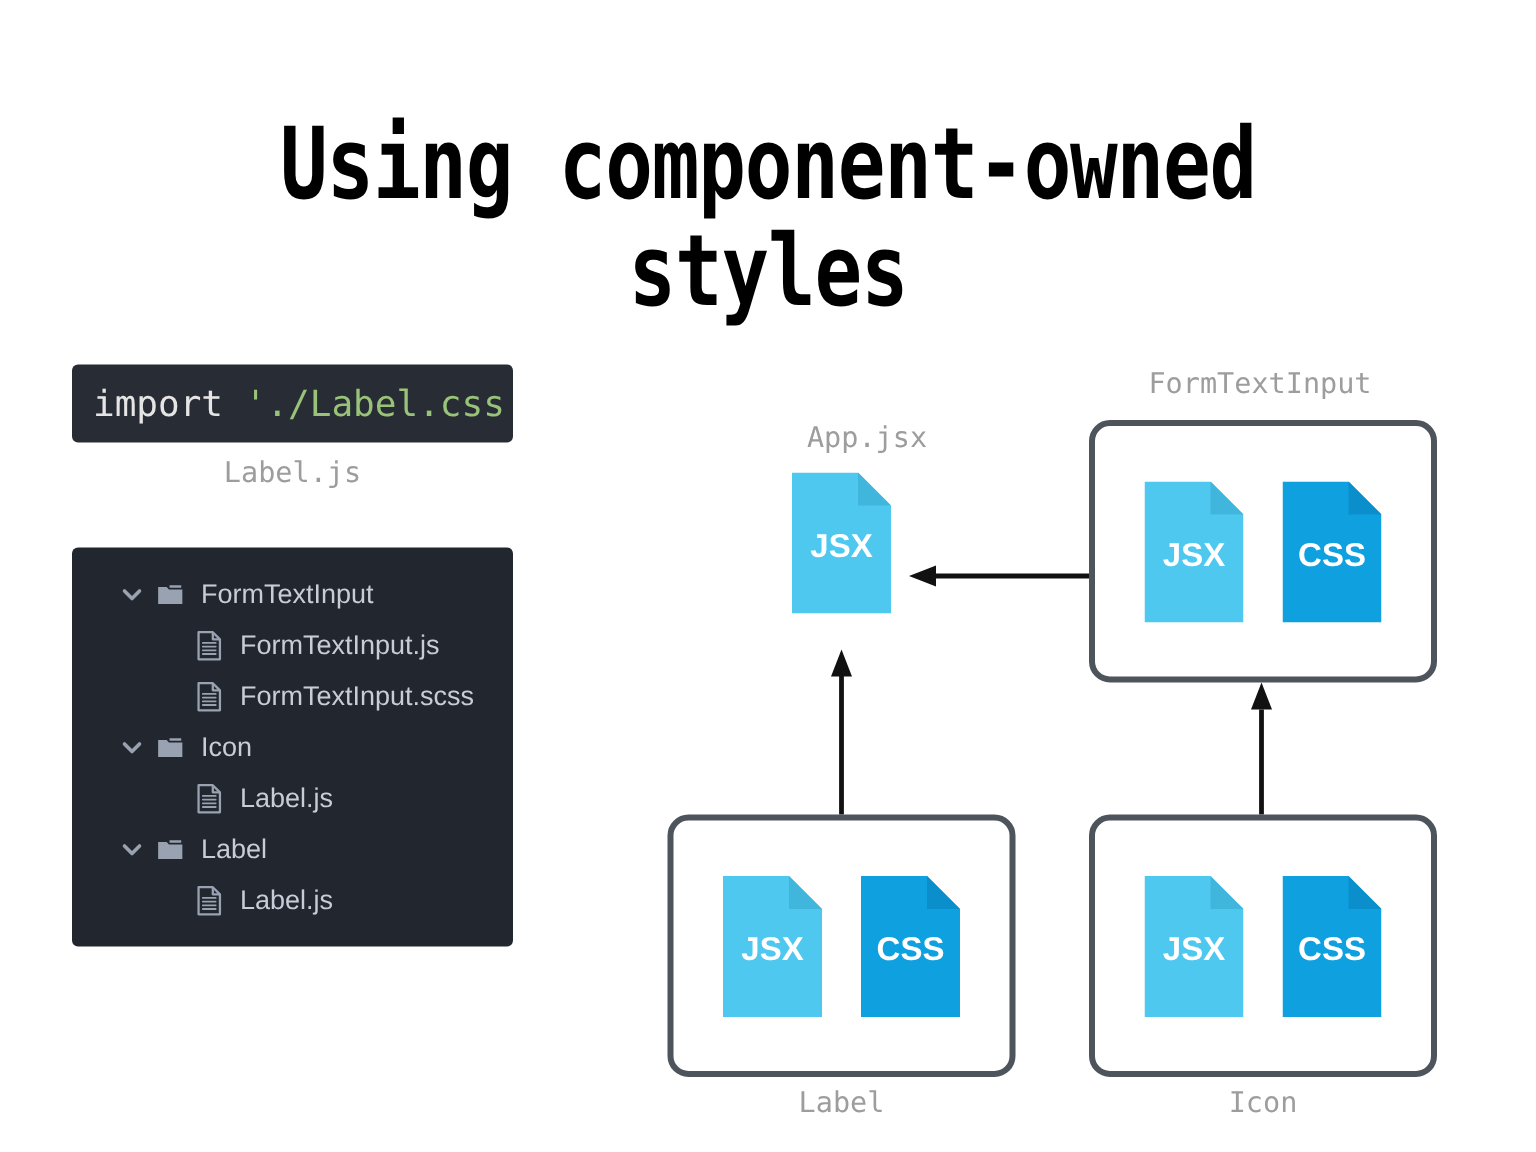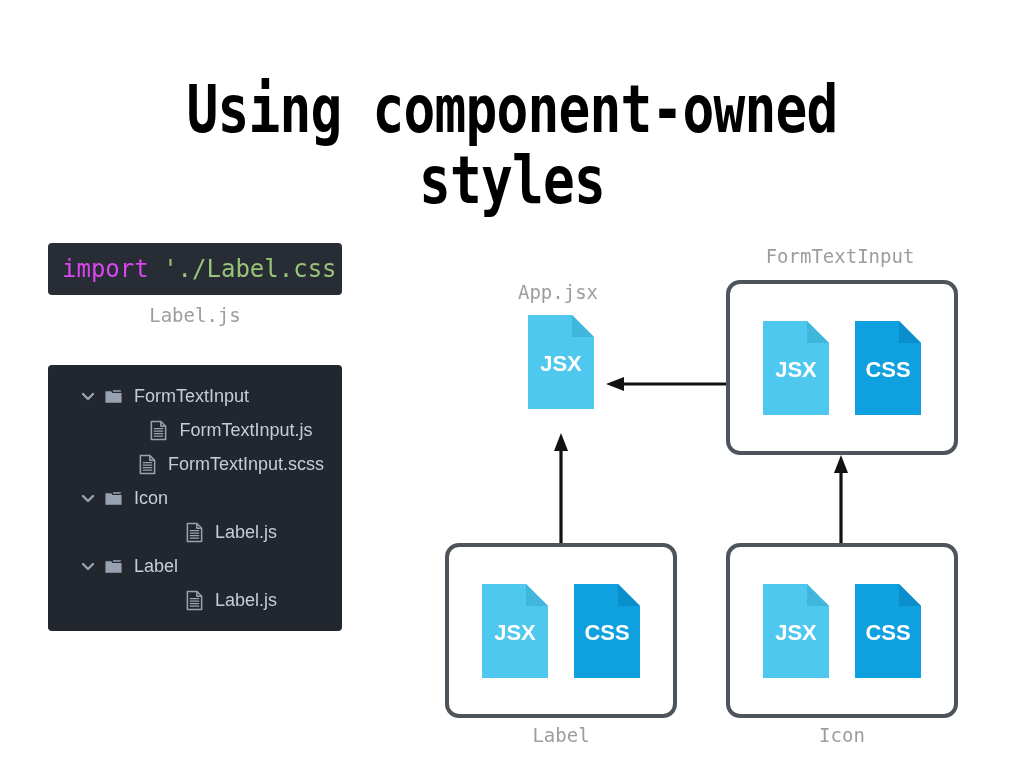--- a/index.html
+++ b/index.html
@@ -44,21 +44,21 @@
   .code-panel {
     background: #282c34;
     border-radius: 4px;
     padding: 11px 14px;
     font-family: "DejaVu Sans Mono", "Liberation Mono", monospace;
     font-size: 24px;
     line-height: 1.25;
     white-space: nowrap;
     overflow: hidden;
   }
-  .tok-keyword { color: #d946ef; }
+  .tok-keyword { color: #e5e5e5; }
   .tok-string  { color: #98c379; }
 
   .caption {
     text-align: center;
     font-family: "DejaVu Sans Mono", "Liberation Mono", monospace;
     font-size: 19px;
     color: #9d9d9d;
     margin-top: 9px;
     letter-spacing: 0px;
   }
@@ -72,21 +72,21 @@
   }
   .tree-row {
     display: flex;
     align-items: center;
     height: 34px;
     color: #c7cdd6;
     font-size: 18px;
     font-family: "Liberation Sans", sans-serif;
   }
   .tree-row.folder { padding-left: 22px; }
-  .tree-row.file   { padding-left: 72px; justify-content: center; }
+  .tree-row.file   { padding-left: 72px; }
 
   .chevron {
     width: 16px;
     height: 16px;
     margin-right: 8px;
     flex: 0 0 auto;
     display: block;
   }
   .ficon {
     width: 19px;
@@ -237,21 +237,21 @@
       <line x1="131" y1="308" x2="131" y2="215" stroke="#111111" stroke-width="3.2"></line>
       <path d="M131 198 L124 216 L138 216 Z" fill="#111111"></path>
     </g>
 
     <g>
       <line x1="411" y1="308" x2="411" y2="238" stroke="#111111" stroke-width="3.2"></line>
       <path d="M411 220 L404 238 L418 238 Z" fill="#111111"></path>
     </g>
   </svg>
 
-  <div class="node-caption" style="left:58px; top:46px; width:140px;text-align:center;">App.jsx</div>
+  <div class="node-caption" style="left:78px; top:46px; width:140px;text-align:center;">App.jsx</div>
   <svg class="file-badge" style="position:absolute; left:98px; top:80px;" width="66" height="94" viewBox="0 0 66 94">
     <path d="M0 0 H44 L66 22 V94 H0 Z" fill="#4fc8f0"></path>
     <path d="M44 0 L66 22 H44 Z" fill="#41b6dd"></path>
     <text x="33" y="56" text-anchor="middle" font-family="Liberation Sans, sans-serif" font-size="22" font-weight="bold" fill="#ffffff">JSX</text>
   </svg>
 
   <div class="node-caption" style="left:275px; top:10px; width:270px;">FormTextInput</div>
   <div class="group-box" style="left:296px; top:45px; width:232px; height:175px;">
     <svg class="file-badge" width="66" height="94" viewBox="0 0 66 94">
       <path d="M0 0 H44 L66 22 V94 H0 Z" fill="#4fc8f0"></path>

